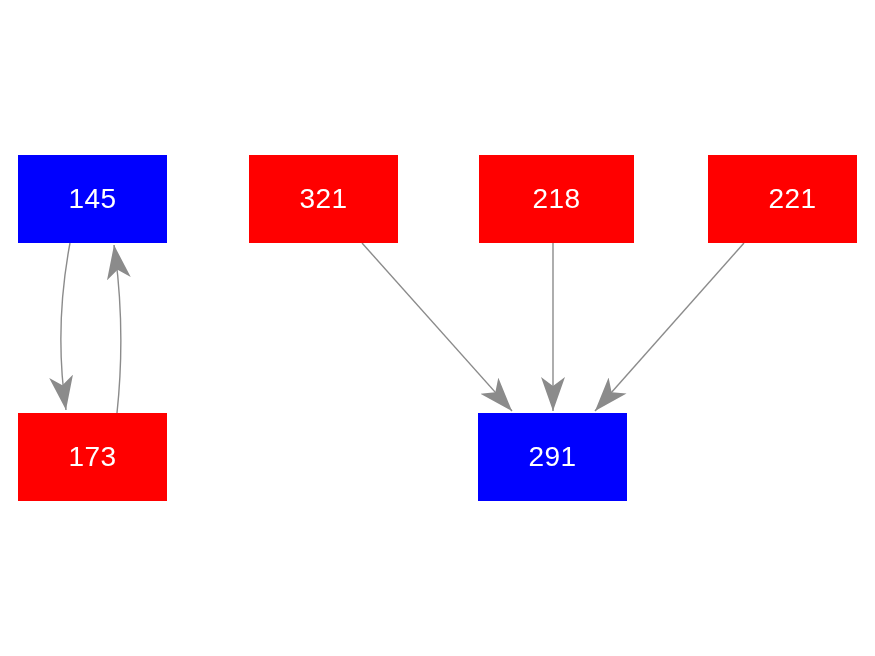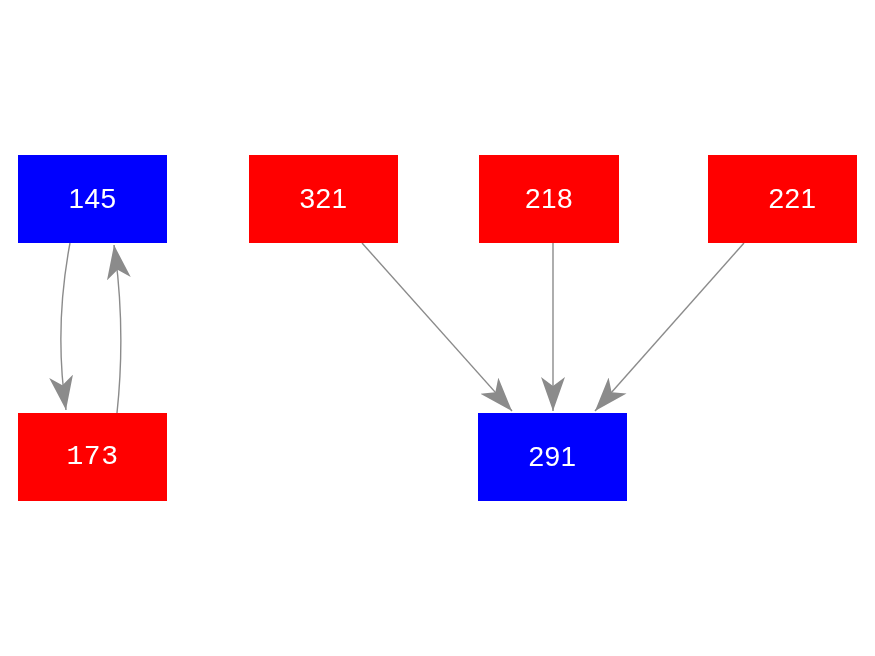--- a/index.html
+++ b/index.html
@@ -58,27 +58,27 @@
         <path d="M117,413 Q126,328 114,245" class="edge-path" stroke="#8b8b8b" marker-end="url(#arrowhead)"></path>
         <path d="M362,243 L512,411" class="edge-path" stroke="#8b8b8b" marker-end="url(#arrowhead)"></path>
         <path d="M553,243 L553,411" class="edge-path" stroke="#8b8b8b" marker-end="url(#arrowhead)"></path>
         <path d="M744,243 L595,411" class="edge-path" stroke="#8b8b8b" marker-end="url(#arrowhead)"></path>
       </g>
   </svg>
   <div id="node-group">
       <div class="node" style="left: 18px; top: 155px; width: 149px; height: 88px; background: rgb(0, 0, 255);">
         <span class="node-label" style="color: rgb(255, 255, 255);">145</span>
       </div>
-      <div class="node" style="left: 18px; top: 413px; width: 149px; height: 88px; background: rgb(255, 0, 0); font-family: Liberation Mono, monospace;">
+      <div class="node" style="left: 18px; top: 413px; width: 149px; height: 88px; background: rgb(255, 0, 0);">
         <span class="node-label" style="color: rgb(255, 255, 255);">173</span>
       </div>
       <div class="node" style="left: 249px; top: 155px; width: 149px; height: 88px; background: rgb(255, 0, 0);">
         <span class="node-label" style="color: rgb(255, 255, 255);">321</span>
       </div>
-      <div class="node" style="left: 479px; top: 155px; width: 140px; height: 88px; background: rgb(255, 0, 0);">
+      <div class="node" style="left: 479px; top: 155px; width: 155px; height: 88px; background: rgb(255, 0, 0);">
         <span class="node-label" style="color: rgb(255, 255, 255);">218</span>
       </div>
       <div class="node" style="left: 708px; top: 155px; width: 149px; height: 88px; background: rgb(255, 0, 0); padding-left: 20px;">
         <span class="node-label" style="color: rgb(255, 255, 255);">221</span>
       </div>
       <div class="node" style="left: 478px; top: 413px; width: 149px; height: 88px; background: rgb(0, 0, 255);">
         <span class="node-label" style="color: rgb(255, 255, 255);">291</span>
       </div>
     </div>
 </div>

